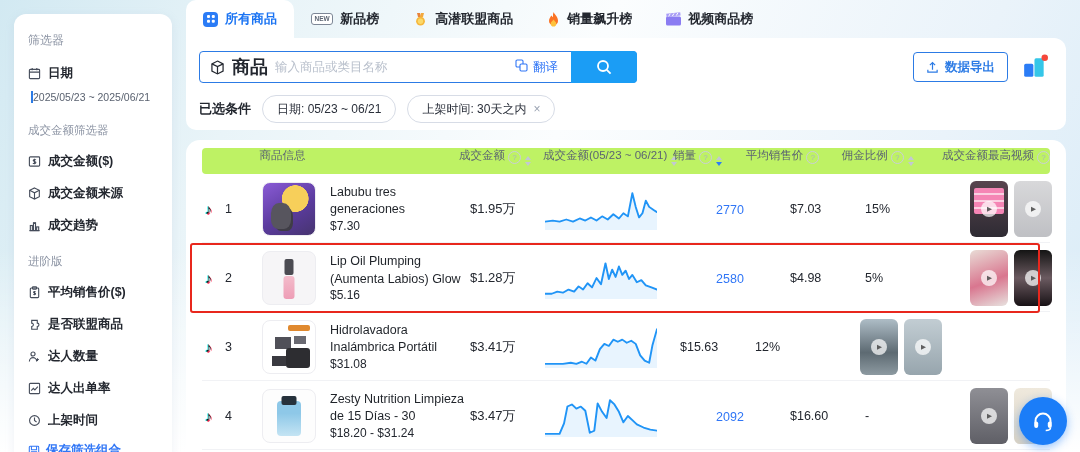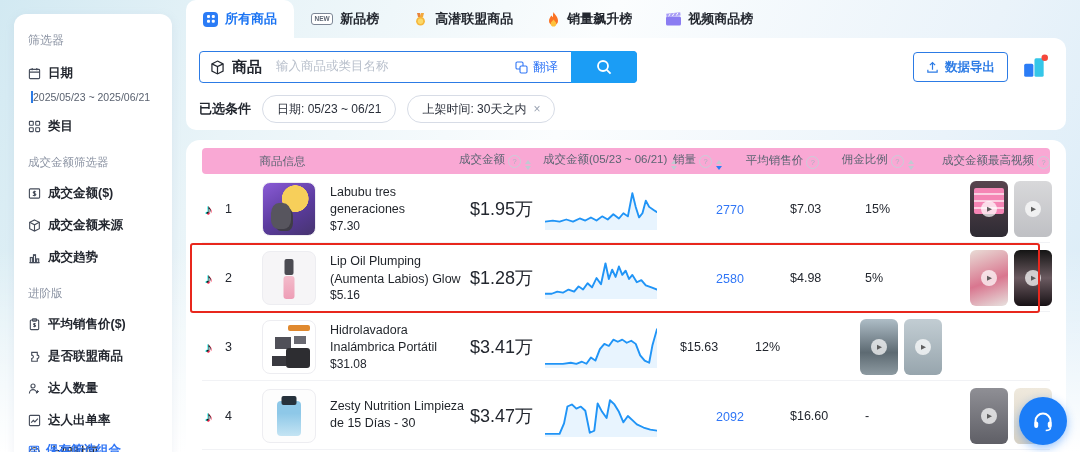--- a/index.html
+++ b/index.html
@@ -32,39 +32,39 @@
   .ico-new{border:1px solid #7d8796;border-radius:3px;color:#5d6673;font-size:6.5px;font-weight:700;
     padding:2px 2.5px;line-height:1;background:#fff}
   
   .cardA{position:absolute;left:186px;top:38px;width:880px;height:92px;background:#fff;
     border-radius:0 12px 10px 10px;z-index:1}
   .cardB{position:absolute;left:186px;top:140px;width:880px;height:312px;background:#fff;
     border-radius:14px 14px 0 0;z-index:1}
   
   .searchbox{position:absolute;left:13px;top:13px;width:438px;height:32px;border:1px solid #2c7be5;
     border-radius:4px;display:flex;align-items:center;box-sizing:border-box;background:#fff;padding-left:10px}
-  .searchbox b{font-size:15px;margin:0 12px 0 7px}
-  .searchbox input{flex:1;border:none;outline:none;font-size:12.5px;font-family:Liberation Mono, monospace;color:#23272f;min-width:0}
+  .searchbox b{font-size:18px;margin:0 5px 0 7px}
+  .searchbox input{flex:1;border:none;outline:none;font-size:12.5px;font-family:Liberation Serif, serif;color:#23272f;min-width:0}
   .searchbox input::placeholder{color:#b9c0cc}
-  .translate{display:flex;align-items:center;gap:5px;color:#3076f6;font-size:12.5px;margin-right:78px;cursor:pointer;white-space:nowrap}
+  .translate{display:flex;gap:5px;color:#3076f6;font-size:12.5px;margin-right:78px;cursor:pointer;white-space:nowrap}
   .search-btn{position:absolute;right:-1px;top:-1px;height:32px;width:66px;border:none;border-radius:0 4px 4px 0;
     background:#1b9df5;display:flex;align-items:center;justify-content:center;cursor:pointer}
   .export{position:absolute;right:58px;top:14px;height:30px;border:1px solid #2c7be5;color:#2c7be5;background:#fff;
     border-radius:4px;font-size:12.5px;font-weight:700;display:flex;align-items:center;gap:6px;padding:0 12px;
     box-sizing:border-box;cursor:pointer;font-family:inherit}
   .stats-ico{position:absolute;right:18px;top:16px;width:26px;height:26px;cursor:pointer}
   .chips{position:absolute;left:13px;top:57px;display:flex;align-items:center;gap:11px;font-size:12.5px}
   .chips b{font-size:13px}
   .chip{border:1px solid #d7dce6;border-radius:15px;padding:4.5px 14px;color:#2a2f3a;font-size:12px;
     display:flex;gap:7px;align-items:center;background:#fff;cursor:pointer;white-space:nowrap}
   .chip .x{color:#9aa3b2;font-size:12px;line-height:1;cursor:pointer}
   .chip .x::after{content:"\00d7"}
   
-  .thead{position:absolute;left:16px;right:16px;top:8px;height:26px;background:#f9a8d4;border-radius:4px;
-    display:flex;align-items:center;font-size:11.5px;color:#5b6472;white-space:nowrap}
+  .thead{position:absolute;left:16px;right:16px;top:8px;height:26px;background:#bef264;border-radius:4px;
+    display:flex;font-size:11.5px;color:#5b6472;white-space:nowrap}
   .h1{width:60px}.h-info{width:208px}.h-gmv{width:75px}.h-trend{width:130px;padding-left:12px;box-sizing:border-box}
   .h-sales{width:88px;padding-left:12px;box-sizing:border-box}.h-price{width:100px}.h-comm{width:90px}
   .h-video{flex:1;padding-left:14px}
   .info{display:inline-flex;width:11px;height:11px;border:1px solid #c9ced8;border-radius:50%;color:#aab2bf;
     font-size:7.5px;align-items:center;justify-content:center;margin-left:3px;vertical-align:-1px}
   .info::after{content:"?"}
   .sort{display:inline-flex;flex-direction:column;gap:1.5px;margin-left:4px;vertical-align:-1px}
   .sort i{width:0;height:0;border-left:3.5px solid transparent;border-right:3.5px solid transparent}
   .sort .up{border-bottom:4px solid #c2c8d2}
   .sort .dn{border-top:4px solid #c2c8d2}
@@ -85,21 +85,21 @@
   .pi-2::after{content:"";position:absolute;left:50%;top:7px;transform:translateX(-50%);width:9px;height:16px;background:#4b4b52;border-radius:2px}
   .pi-3{background:#fff}
   .pi-3::before{content:"";position:absolute;right:5px;bottom:5px;width:24px;height:20px;background:#2d2d31;border-radius:3px;box-shadow:-19px 3px 0 -5px #3a3a40,-15px -15px 0 -4px #505058,2px -18px 0 -6px #6a6a72}
   .pi-3::after{content:"";position:absolute;right:5px;top:4px;width:22px;height:6px;background:#e0892f;border-radius:2px}
   .pi-4{background:#fdfdfd}
   .pi-4::before{content:"";position:absolute;left:50%;top:11px;transform:translateX(-50%);width:24px;height:35px;background:linear-gradient(180deg,#8ec8e8 35%,#c4e4f3);border-radius:4px}
   .pi-4::after{content:"";position:absolute;left:50%;top:6px;transform:translateX(-50%);width:15px;height:9px;background:#26313b;border-radius:2px}
   .c-title{width:140px}
   .p-title{font-size:12.5px;color:#1f2329;line-height:1.38;max-height:35px;overflow:hidden;cursor:pointer}
   .p-price{font-size:12px;color:#23272f;}
-  .c-gmv{width:75px;font-size:18px}
+  .c-gmv{width:75px;font-size:13px}
   .c-spark{width:130px}
   .spark{width:112px;height:42px;display:block}
   .c-sales{width:110px;text-align:center}
   .sales-link{color:#3076f6;font-size:12.5px;text-decoration:none;cursor:pointer}
   .c-price2{width:80px;font-size:12.5px;padding-left:5px;box-sizing:border-box}
   .c-comm{width:85px;font-size:12.5px}
   .c-video{flex:1;padding-left:20px;display:flex;gap:6px;align-items:center}
   .vt{width:38px;height:56px;border-radius:6px;position:relative;overflow:hidden;flex:none;cursor:pointer}
   .vt::after{content:"\25b6";position:absolute;left:50%;top:50%;transform:translate(-50%,-50%);width:16px;height:16px;
     border-radius:50%;background:rgba(255,255,255,.72);color:rgba(70,70,70,.85);font-size:6.5px;
@@ -129,29 +129,20 @@
 
   <div class="sb-item">
     <svg width="13" height="13" viewBox="0 0 14 14" fill="none" stroke="#454c5a" stroke-width="1.2">
         <rect x="1.5" y="2.5" width="11" height="10" rx="1"></rect>
         <path d="M1.5 5.5h11M4.5 1v2.5M9.5 1v2.5"></path>
       </svg>
     <span>日期</span>
   </div>
   <div class="sb-value">2025/05/23 ~ 2025/06/21</div>
 
-  <div class="sb-item">
-    <svg width="13" height="13" viewBox="0 0 14 14" fill="none" stroke="#454c5a" stroke-width="1.2">
-        <rect x="1.5" y="1.5" width="4.2" height="4.2" rx=".8"></rect>
-        <rect x="8.3" y="1.5" width="4.2" height="4.2" rx=".8"></rect>
-        <rect x="1.5" y="8.3" width="4.2" height="4.2" rx=".8"></rect>
-        <rect x="8.3" y="8.3" width="4.2" height="4.2" rx=".8"></rect>
-      </svg>
-    <span>类目</span>
-  </div>
 
   <div class="sb-group">成交金额筛选器</div>
 
   <div class="sb-item">
     <svg width="13" height="13" viewBox="0 0 14 14" fill="none" stroke="#454c5a" stroke-width="1.2">
         <rect x="1.5" y="2" width="11" height="10" rx="1"></rect>
         <path d="M7 4v6M5.3 8.7c.5.6 2.9.8 3.2-.5.3-1.4-3.1-1-2.9-2.4.2-1.2 2.3-1.1 2.9-.5"></path>
       </svg>
     <span>成交金额($)</span>
   </div>
@@ -418,20 +409,21 @@
     <div class="trow">
       <div class="c-rank">
           <span class="tiktok"></span>
           <span class="rank">4</span>
         </div>
       <div class="c-img">
           <div class="pi pi-4"></div>
         </div>
       <div class="c-title">
         <div class="p-title">Zesty Nutrition Limpieza de 15 Días - 30 Cápsulas para...</div>
+        <div class="p-price">$18.20 - $31.24</div>
       </div>
       <div class="c-gmv">$3.47万</div>
       <div class="c-spark">
           <svg class="spark" viewBox="0 0 100 40" preserveAspectRatio="none">
             <polygon points="0,37 7,37 13,37 17,27 20,11 24,9 28,13 32,11 36,15 40,36 44,34 47,8 51,16 55,22 58,5 62,9 66,16 70,26 74,20 78,24 82,28 88,31 94,33 100,34 100,40 0,40" fill="rgba(33,148,246,0.10)"></polygon>
             <polyline points="0,37 7,37 13,37 17,27 20,11 24,9 28,13 32,11 36,15 40,36 44,34 47,8 51,16 55,22 58,5 62,9 66,16 70,26 74,20 78,24 82,28 88,31 94,33 100,34" fill="none" stroke="#2094f6" stroke-width="1.7" stroke-linejoin="round" stroke-linecap="round"></polyline>
           </svg>
         </div>
       <div class="c-sales"><a class="sales-link">2092</a></div>
       <div class="c-price2">$16.60</div>

